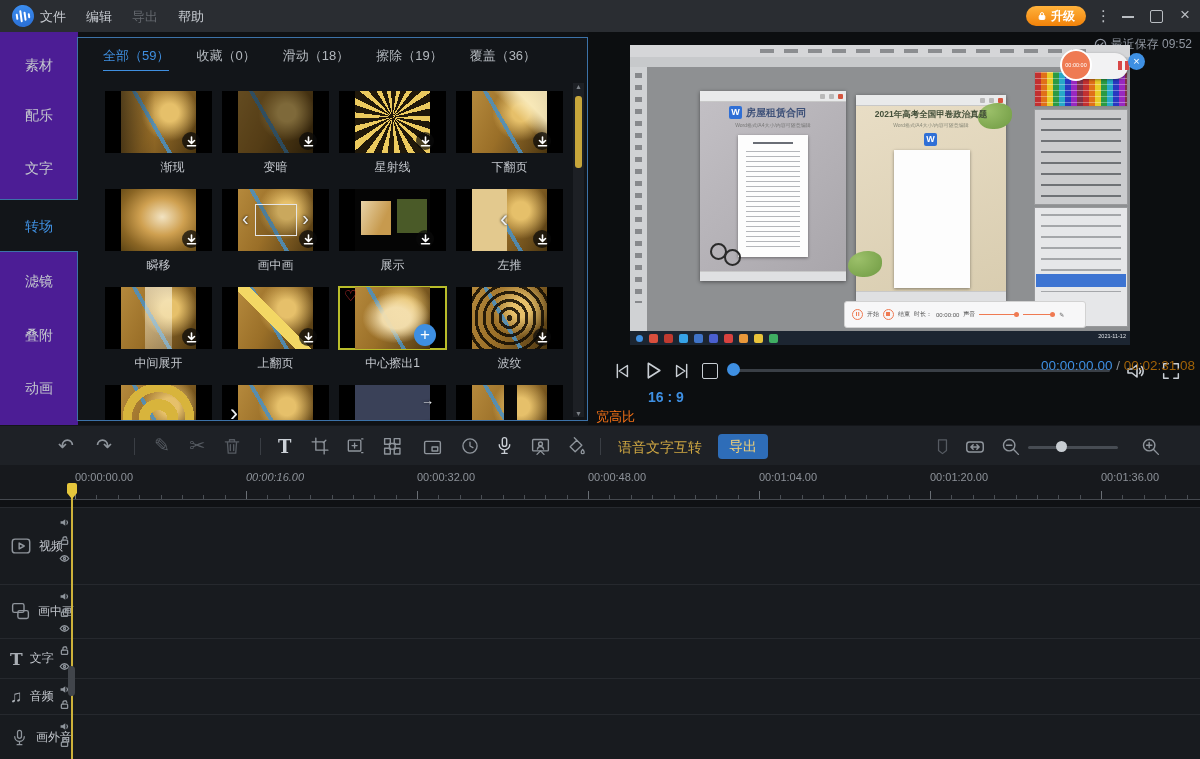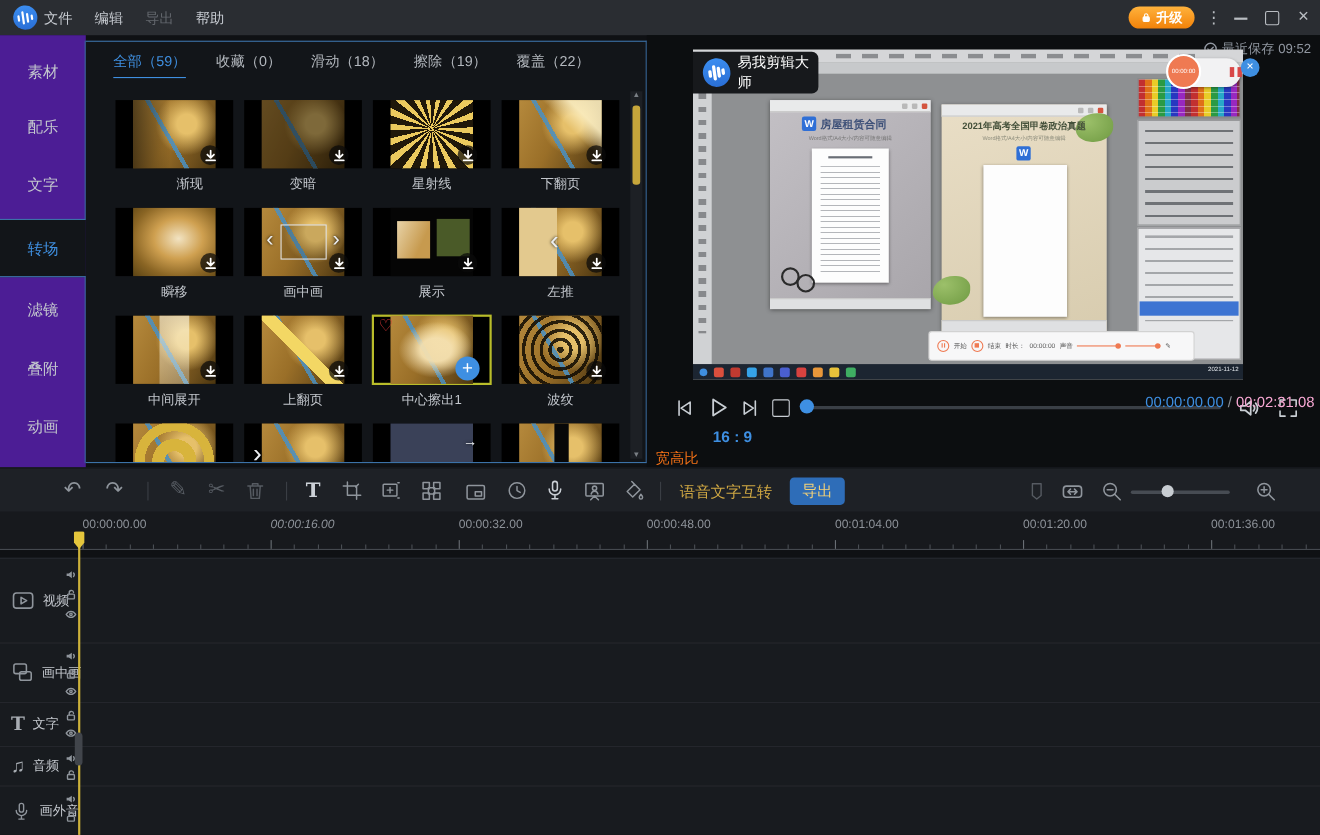--- a/index.html
+++ b/index.html
@@ -206,21 +206,21 @@
   <div class="abs blue" style="left:0;top:199px;width:78px;height:1px;"></div>
   <div class="abs blue" style="left:0;top:251px;width:78px;height:1px;"></div>
   <div class="abs blue" style="left:77px;top:251px;width:1px;height:170px;"></div>
 
   <div id="panel" class="abs">
     <div class="abs" style="left:25px;top:9px;display:flex;gap:27px;">
       <div class="tab active">全部（59）</div>
       <div class="tab">收藏（0）</div>
       <div class="tab">滑动（18）</div>
       <div class="tab">擦除（19）</div>
-      <div class="tab">覆盖（22）</div>
+      <div class="tab">覆盖（36）</div>
     </div>
 
     <div class="tile" style="left:27px;top:53px;" data-variant="fade">
         <div class="ph"></div>
         <div class="dl">
           <svg class="ic" width="11" height="11" viewBox="0 0 11 11" style="stroke:#fff">
             <path d="M5.5 1v6M2.5 4.5l3 3 3-3M1.5 9.8h8"></path>
           </svg>
         </div>
       </div>
@@ -424,29 +424,20 @@
         <div class="tico" style="background:#36a3e8;"></div>
         <div class="tico" style="background:#3f74c9;"></div>
         <div class="tico" style="background:#4a5fd0;"></div>
         <div class="tico" style="background:#d8423f;"></div>
         <div class="tico" style="background:#e8973a;"></div>
         <div class="tico" style="background:#e8c23a;"></div>
         <div class="tico" style="background:#3fae62;"></div>
       </div>
       <div class="vtray">2021-11-12</div>
 
-      <div id="watermark" class="abs">
-        <div class="logo-circle" style="width:26px;height:26px;">
-            <i style="height:7px"></i>
-            <i style="height:14px"></i>
-            <i style="height:10px"></i>
-            <i style="height:6px"></i>
-          </div>
-        <span class="txt">易我剪辑大师</span>
-      </div>
     </div>
   </div>
   <div id="vclose" class="abs">×</div>
 
   <div class="abs" style="left:610px;top:360px;">
     <svg class="ic lit" width="22" height="22" viewBox="0 0 24 24">
         <path d="M8 5v14M19 6l-9 6 9 6z"></path>
       </svg></div>
   <div class="abs" style="left:640px;top:358px;">
     <svg class="ic lit" width="25" height="25" viewBox="0 0 24 24">
@@ -465,21 +456,21 @@
         <path d="M15.5 9.5a3.8 3.8 0 0 1 0 5M17.5 7.5a6.8 6.8 0 0 1 0 9"></path>
       </svg></div>
   <div class="abs" style="left:1160px;top:360px;">
     <svg class="ic lit" width="22" height="22" viewBox="0 0 24 24">
         <path d="M4 9V4h5M15 4h5v5M20 15v5h-5M9 20H4v-5"></path>
       </svg></div>
 
   <div id="aspect-label" class="abs">宽高比</div>
   <div id="aspect-value" class="abs">16 : 9</div>
   <div id="timecode">
-    <span style="color:#3e8fe2;">00:00:00.00</span><span style="color:#8a8f96;"> / </span><span style="color:#f9a8d4;">00:02:31.08</span>
+    <span style="color:#3e8fe2;">00:00:00.00</span><span style="color:#8a8f96;"> / </span><span style="color:#a16207;">00:02:31.08</span>
   </div>
 
   <div id="toolbar" class="abs">
     <span class="tbu" style="left:58px;">↶</span>
     <span class="tbu" style="left:96px;">↷</span>
     <div class="tbsep" style="left:134px;"></div>
     <span class="tbu dis" style="left:154px;">✎</span>
     <span class="tbu dis" style="left:189px;">✂</span>
     <div class="abs" style="left:222px;top:10px;">
       <svg class="ic dis" width="20" height="20" viewBox="0 0 24 24">

